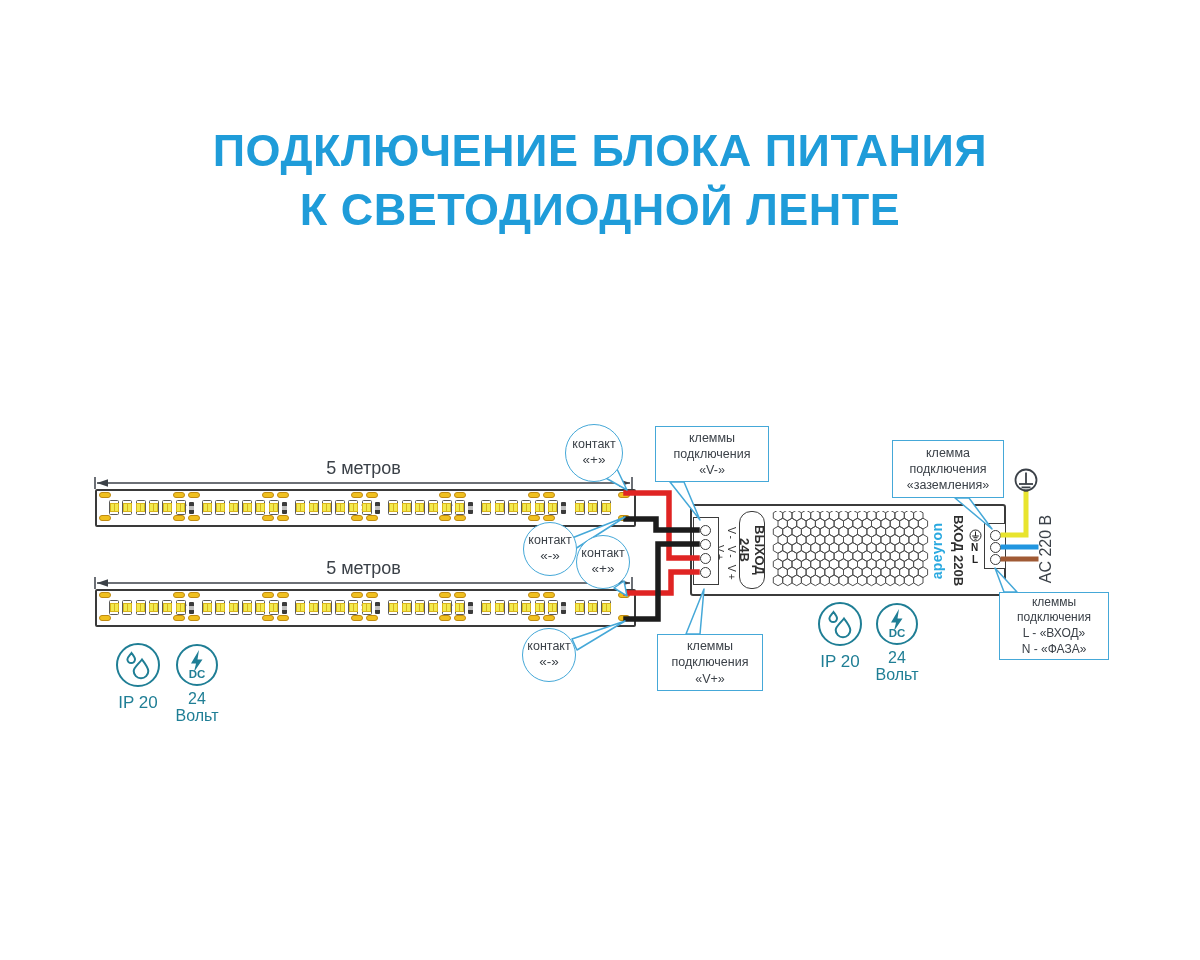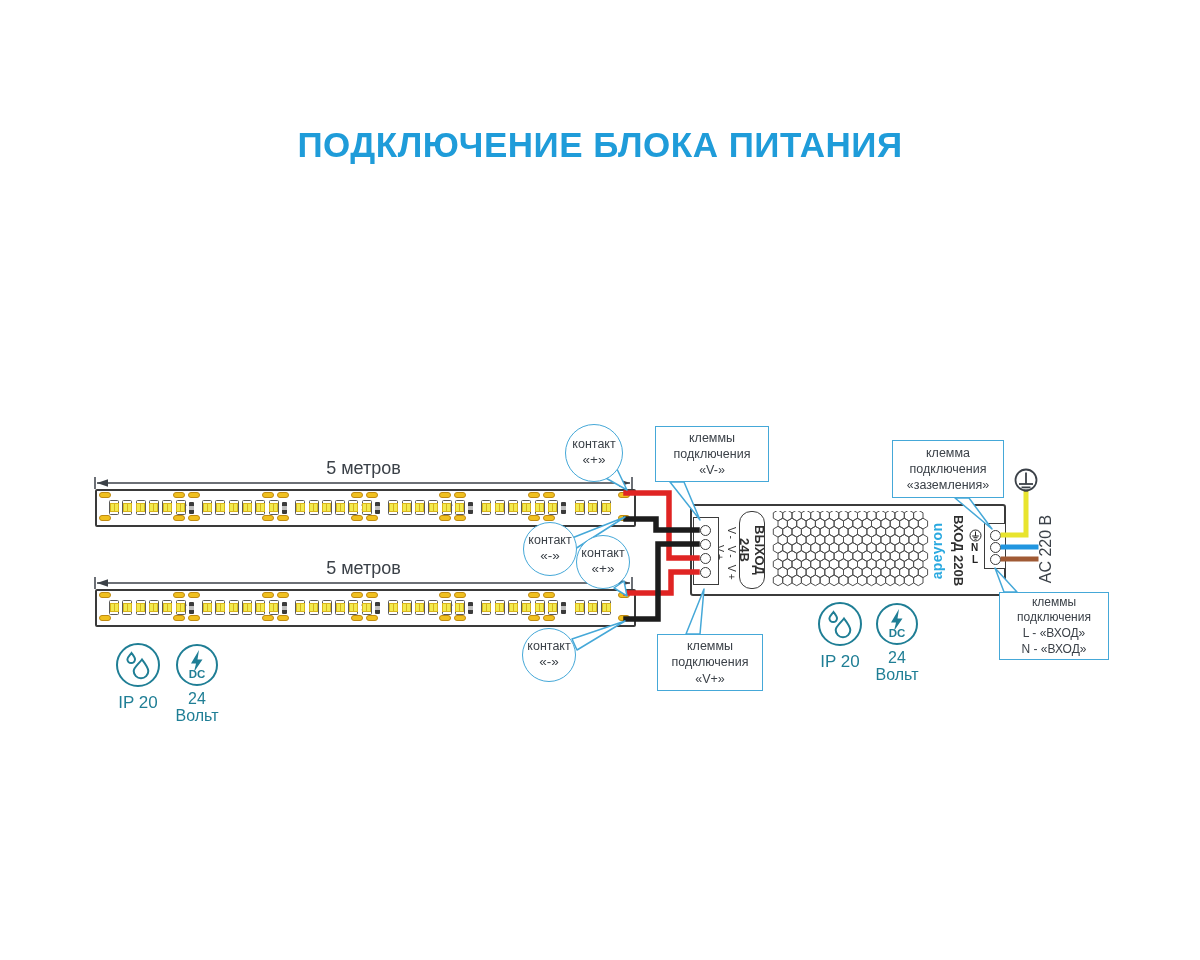--- a/index.html
+++ b/index.html
@@ -1,21 +1,21 @@
 <!DOCTYPE html>
 <html><head>
 <meta charset="utf-8">
 <style>
   html,body{margin:0;padding:0;background:#fff;}
   .canvas{position:relative;width:1200px;height:960px;background:#fff;overflow:hidden;
           font-family:"Liberation Sans",sans-serif;}
   .layer{position:absolute;left:0;top:0;z-index:3;pointer-events:none;}
   
   .title{position:absolute;left:150px;top:122px;width:900px;text-align:center;z-index:2;
-         color:#1f9cd9;font-size:35px;font-weight:700;line-height:1.3;letter-spacing:0.5px;}
+         color:#1f9cd9;font-size:45px;font-weight:700;line-height:1.3;letter-spacing:0.5px;}
   
   .led-strip{position:absolute;left:95px;width:537px;height:34px;background:#fff;
              border:2px solid #3a3a3a;border-radius:2px;z-index:1;}
   .chip{position:absolute;top:9px;width:10px;height:15px;background:#fff;border:1px solid #5a5a5a;
         border-radius:1.5px;display:flex;gap:1px;align-items:center;justify-content:center;box-sizing:border-box;}
   .chip i{width:3px;height:7px;background:#f2ea4e;outline:1px solid #d8b51c;}
   .res{position:absolute;top:11px;width:5px;height:12px;border-radius:1px;
        background:linear-gradient(#3c3c3c 30%,#bdbdbd 30%,#bdbdbd 70%,#3c3c3c 70%);}
   .pad{position:absolute;width:12px;height:6px;background:#f0c01f;border:1px solid #c08a10;
        border-radius:3px;box-sizing:border-box;}
@@ -49,20 +49,21 @@
   
   .icon-label{position:absolute;text-align:center;color:#1f7e95;z-index:2;}
 </style>
 </head>
 <body>
 
 <div class="canvas">
 
   <div class="title">
     <div>ПОДКЛЮЧЕНИЕ БЛОКА ПИТАНИЯ</div>
+    <div>К СВЕТОДИОДНОЙ ЛЕНТЕ</div>
   </div>
 
   <div class="dim-label" style="top:458px;">5 метров</div>
   <div class="dim-label" style="top:558px;">5 метров</div>
 
   <div class="led-strip" style="top:489px;">
       <span class="pad" style="left:2px;top:1px"></span>
       <span class="pad" style="left:2px;top:24px"></span>
       <span class="pad" style="left:76px;top:1px"></span>
       <span class="pad" style="left:91px;top:1px"></span>
@@ -660,21 +661,21 @@
   </div>
   <div class="callout-box" style="left:657px;top:634px;width:106px;height:57px;">
     <span>клеммы</span>
     <span>подключения</span>
     <span>«V+»</span>
   </div>
   <div class="callout-box" style="left:999px;top:592px;width:110px;height:68px;font-size:12px;">
     <span>клеммы</span>
     <span>подключения</span>
     <span>L - «ВХОД»</span>
-    <span>N - «ВХОД»</span>
+    <span>N - «ФАЗА»</span>
   </div>
 
   <svg style="position:absolute;left:115px;top:642px;z-index:2;" width="46" height="46">
     <circle cx="23" cy="23" r="21" fill="none" stroke="#1f7e95" stroke-width="2"></circle>
     <path d="M27,17.5 C30.4,22 33.3,25.5 33.3,29 a7.3,7.3 0 1,1 -14.6,0 C18.7,25.5 23.6,22 27,17.5 Z" fill="none" stroke="#1f7e95" stroke-width="2"></path>
     <path d="M16.5,11 C18.4,13.5 20,15.4 20,17.3 a3.8,3.8 0 1,1 -7.6,0 C12.4,15.4 14.6,13.5 16.5,11 Z" fill="none" stroke="#1f7e95" stroke-width="2"></path>
   </svg>
   <div class="icon-label" style="left:103px;top:693px;width:70px;font-size:17px;">IP 20</div>
   <svg style="position:absolute;left:175px;top:643px;z-index:2;" width="44" height="44">
     <circle cx="22" cy="22" r="20" fill="none" stroke="#1f7e95" stroke-width="2"></circle>

